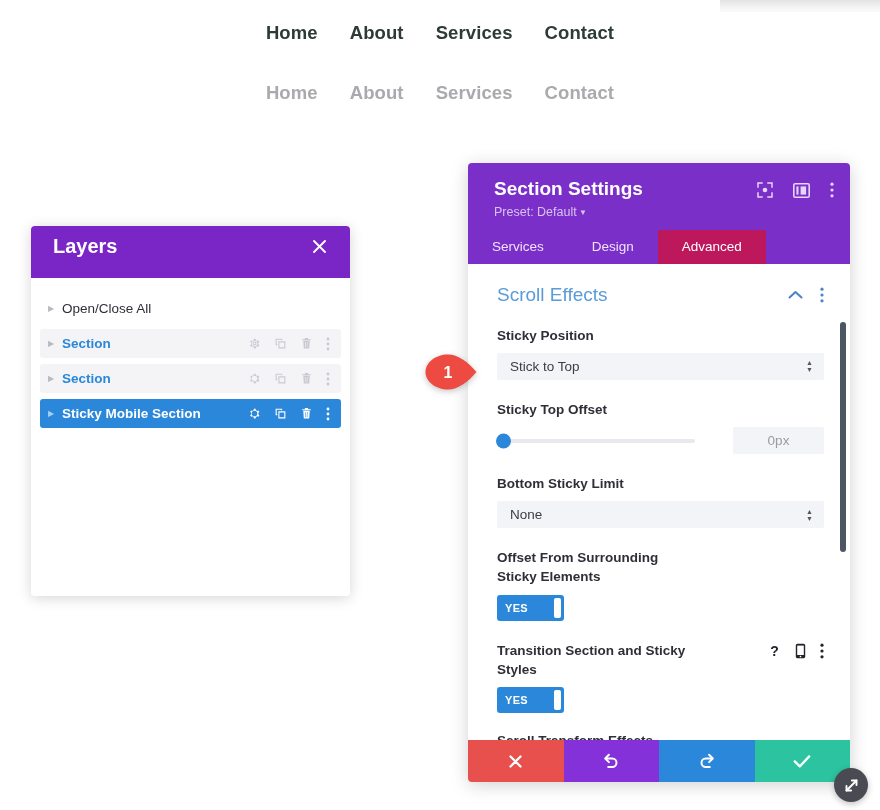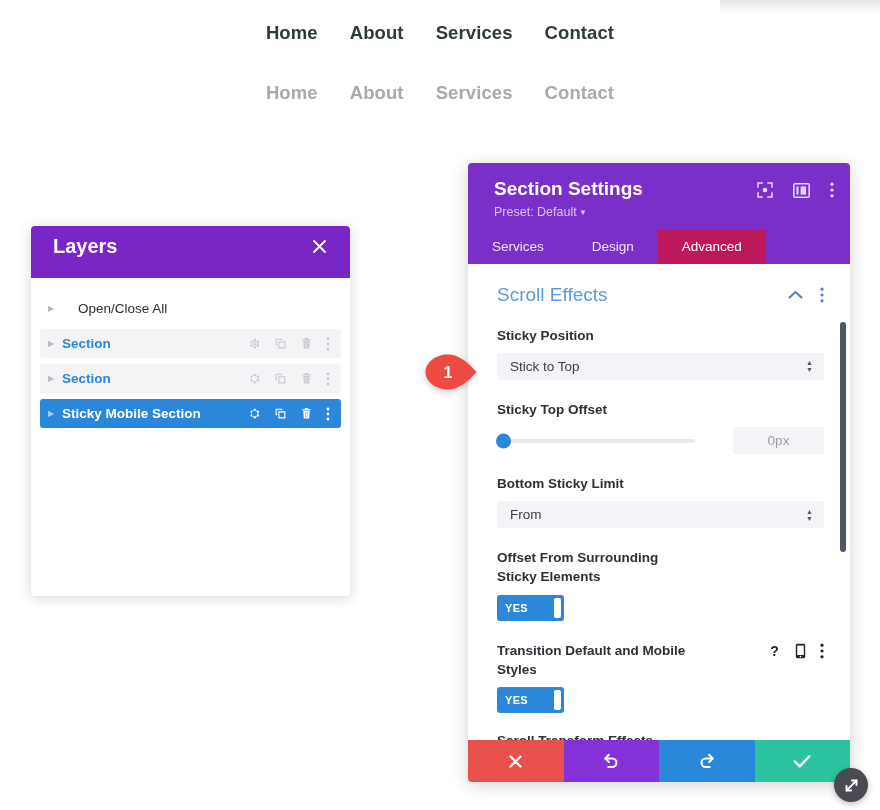--- a/index.html
+++ b/index.html
@@ -66,21 +66,21 @@
   }
   .layer-row.root{margin-left:9px;background:transparent;}
   .layer-row.alt{background:#f4f4f6;}
   .layer-row.selected{background:#2a87da;}
   .caret{
     width:22px;display:flex;align-items:center;justify-content:center;
     font-size:8px;color:#b9b9c2;cursor:pointer;flex:0 0 22px;
   }
   .layer-row.selected .caret{color:#9fd0f5;}
   .layer-label{font-size:13.5px;color:#2a87da;font-weight:bold;flex:1;}
-  .layer-row.root .layer-label{color:#2f2f38;font-weight:400;font-size:13.5px;margin-left:16px;}
+  .layer-row.root .layer-label{color:#2f2f38;font-weight:400;font-size:13.5px;}
   .layer-row.selected .layer-label{color:#fff;}
   .layer-icons{display:flex;align-items:center;gap:13px;padding-right:11px;}
   .layer-icons svg{display:block;}
   .ico{width:13px;height:13px;fill:#c9c9d2;cursor:pointer;}
   .layer-row.selected .ico{fill:#ffffff;}
   .dots-ico{width:4px;height:14px;cursor:pointer;}
   .dots-ico circle{fill:#c9c9d2;}
   .layer-row.selected .dots-ico circle{fill:#fff;}
 
   
@@ -369,39 +369,39 @@
             <div class="slider-track">
               <div class="slider-handle"></div>
             </div>
             <div class="slider-value">0px</div>
           </div>
         </div>
 
         <div class="field">
           <div class="field-label">Bottom Sticky Limit</div>
           <div class="select-box">
-            <span>From</span>
+            <span>None</span>
             <span class="select-arrows">
                 <span>▲</span>
                 <span>▼</span>
               </span>
           </div>
         </div>
 
         <div class="field">
           <div class="field-label wide">Offset From Surrounding Sticky Elements</div>
           <div class="toggle">
             <span class="toggle-text">YES</span>
             <span class="toggle-knob"></span>
           </div>
         </div>
 
         <div class="field">
           <div class="label-with-icons">
-            <div class="field-label wide">Transition Default and Mobile Styles</div>
+            <div class="field-label wide">Transition Section and Sticky Styles</div>
             <div class="row-icons">
               <svg width="13" height="16" viewBox="0 0 13 16">
                 <text x="6.5" y="12.5" text-anchor="middle" font-family="Liberation Sans, sans-serif" font-size="14" font-weight="bold" fill="#23232b">?</text>
               </svg>
               <svg width="11" height="16" viewBox="0 0 11 16">
                 <rect x="0.8" y="0.8" width="9.4" height="14.4" rx="1.6" fill="#23232b"></rect>
                 <rect x="2.2" y="2.6" width="6.6" height="9.4" fill="#fff"></rect>
                 <circle cx="5.5" cy="13.5" r="0.85" fill="#fff"></circle>
               </svg>
               <svg width="4" height="16" viewBox="0 0 4 16">

